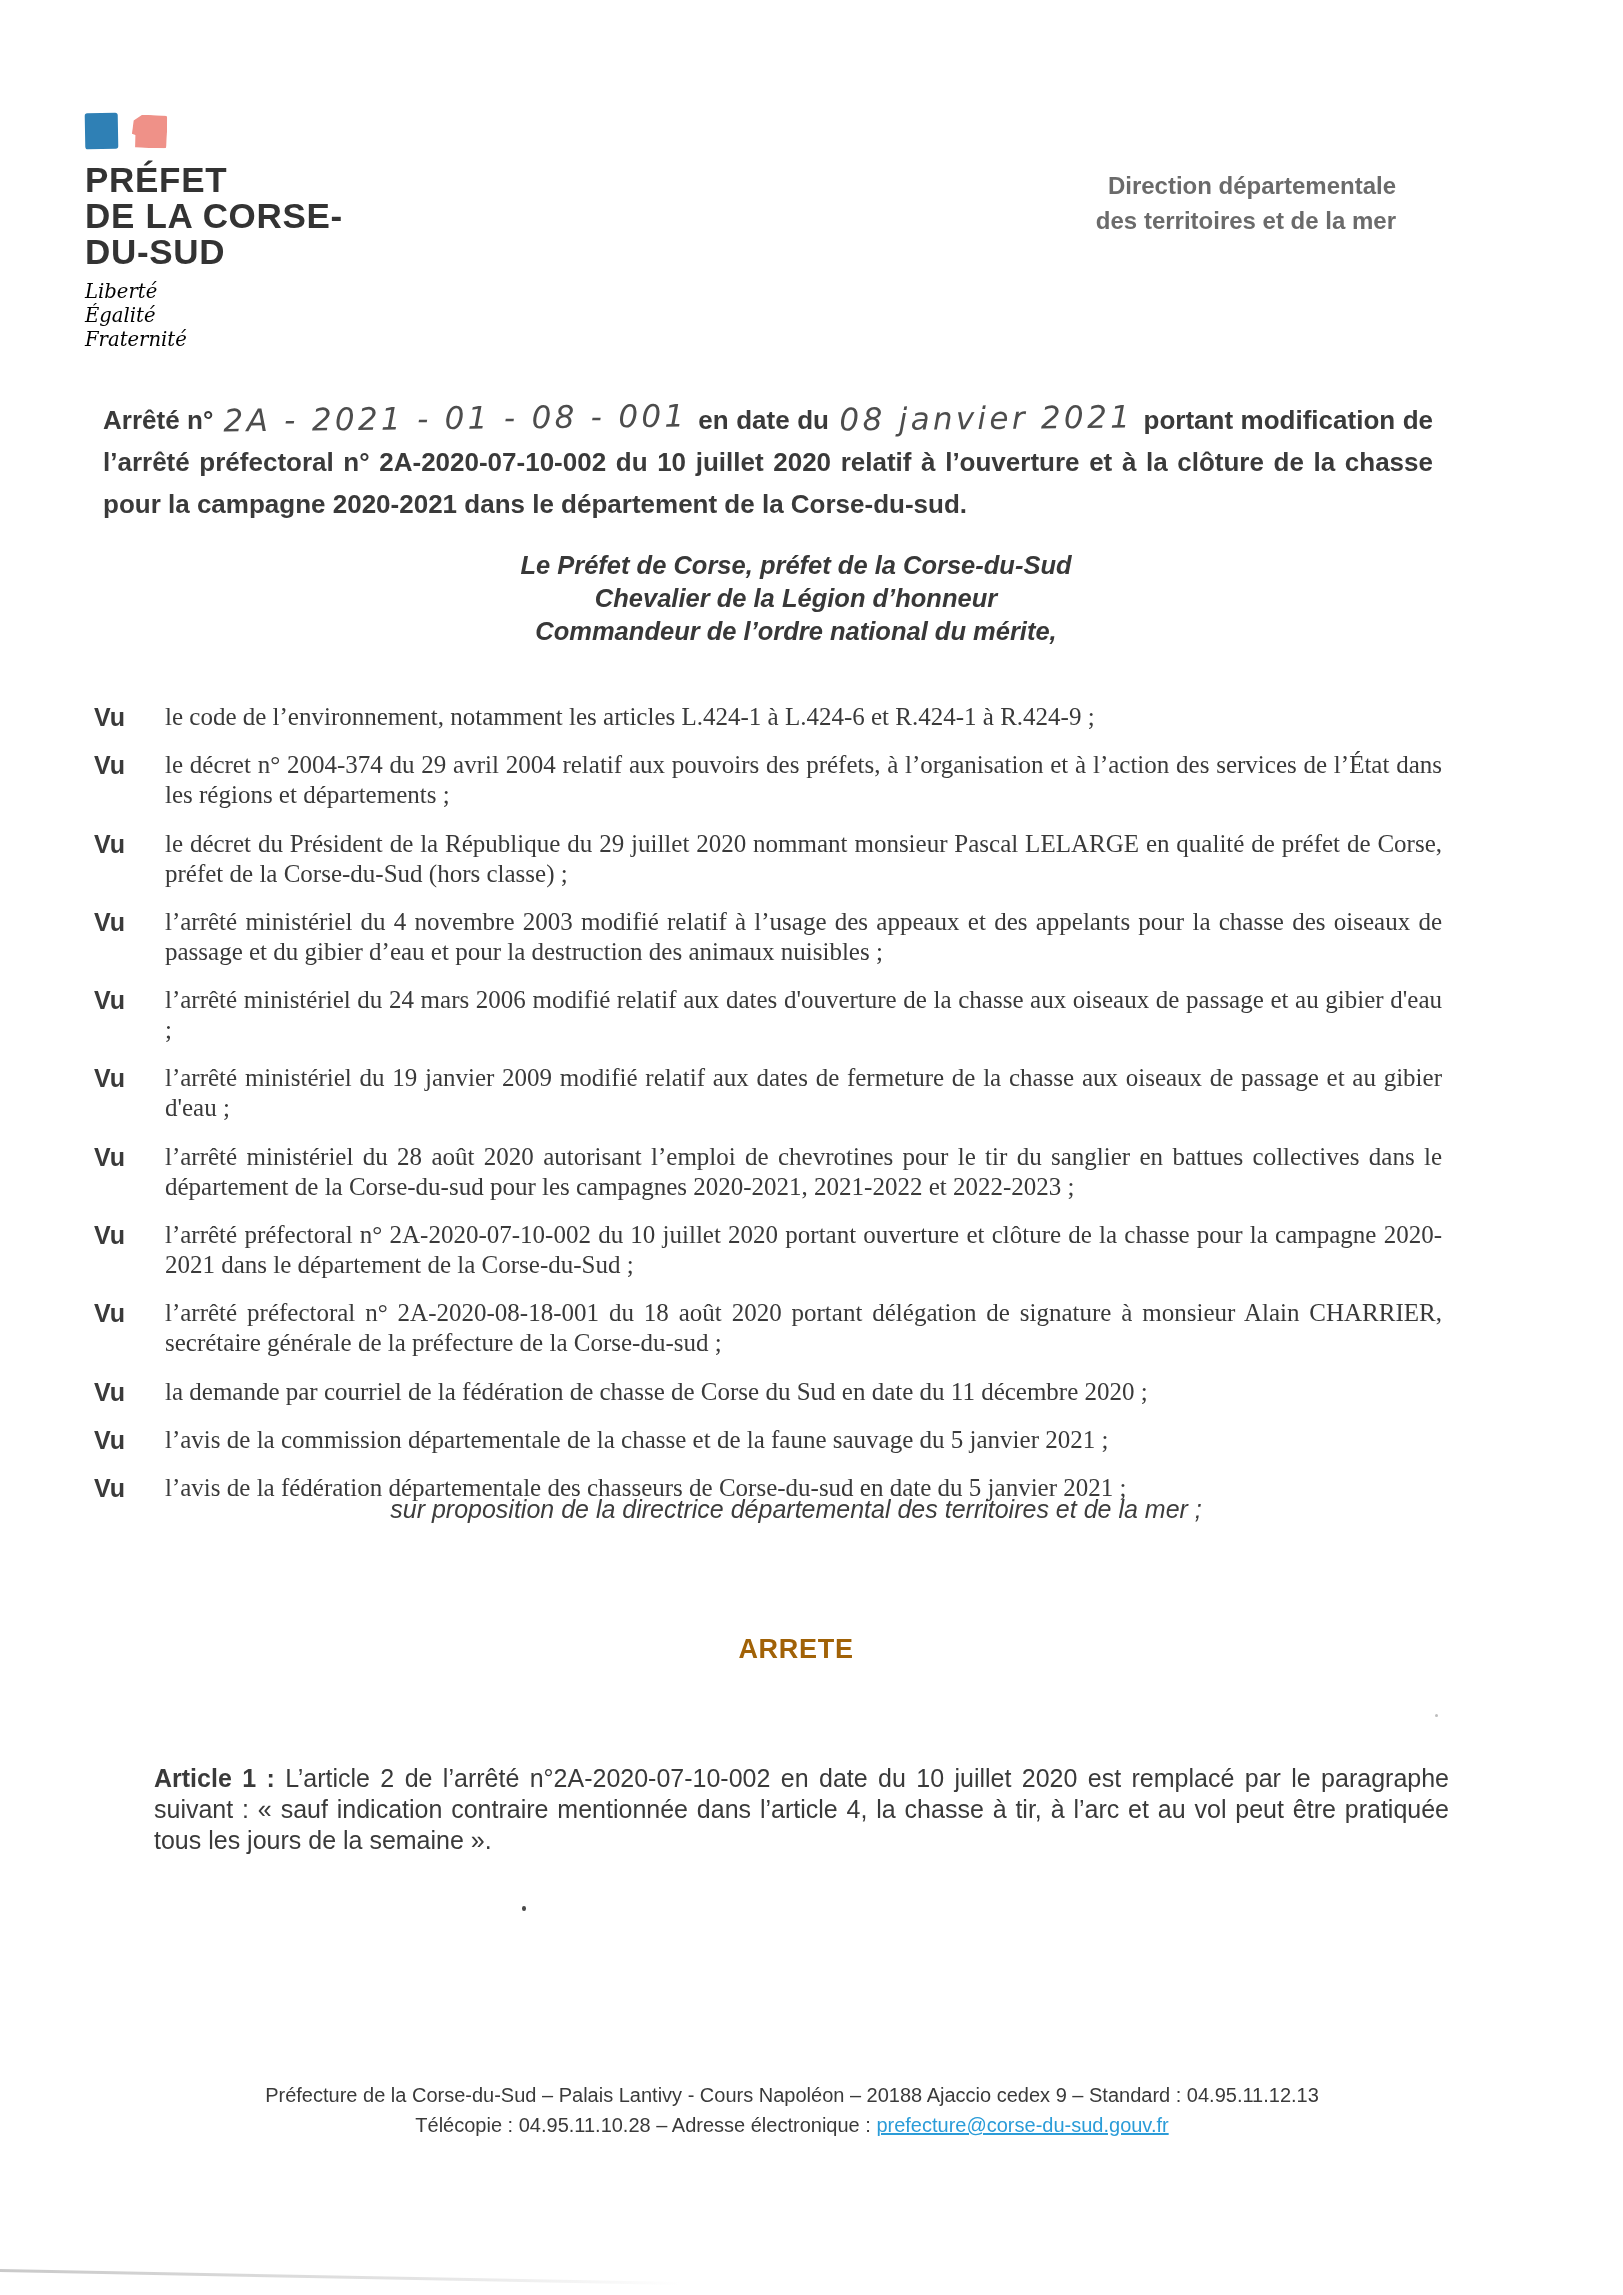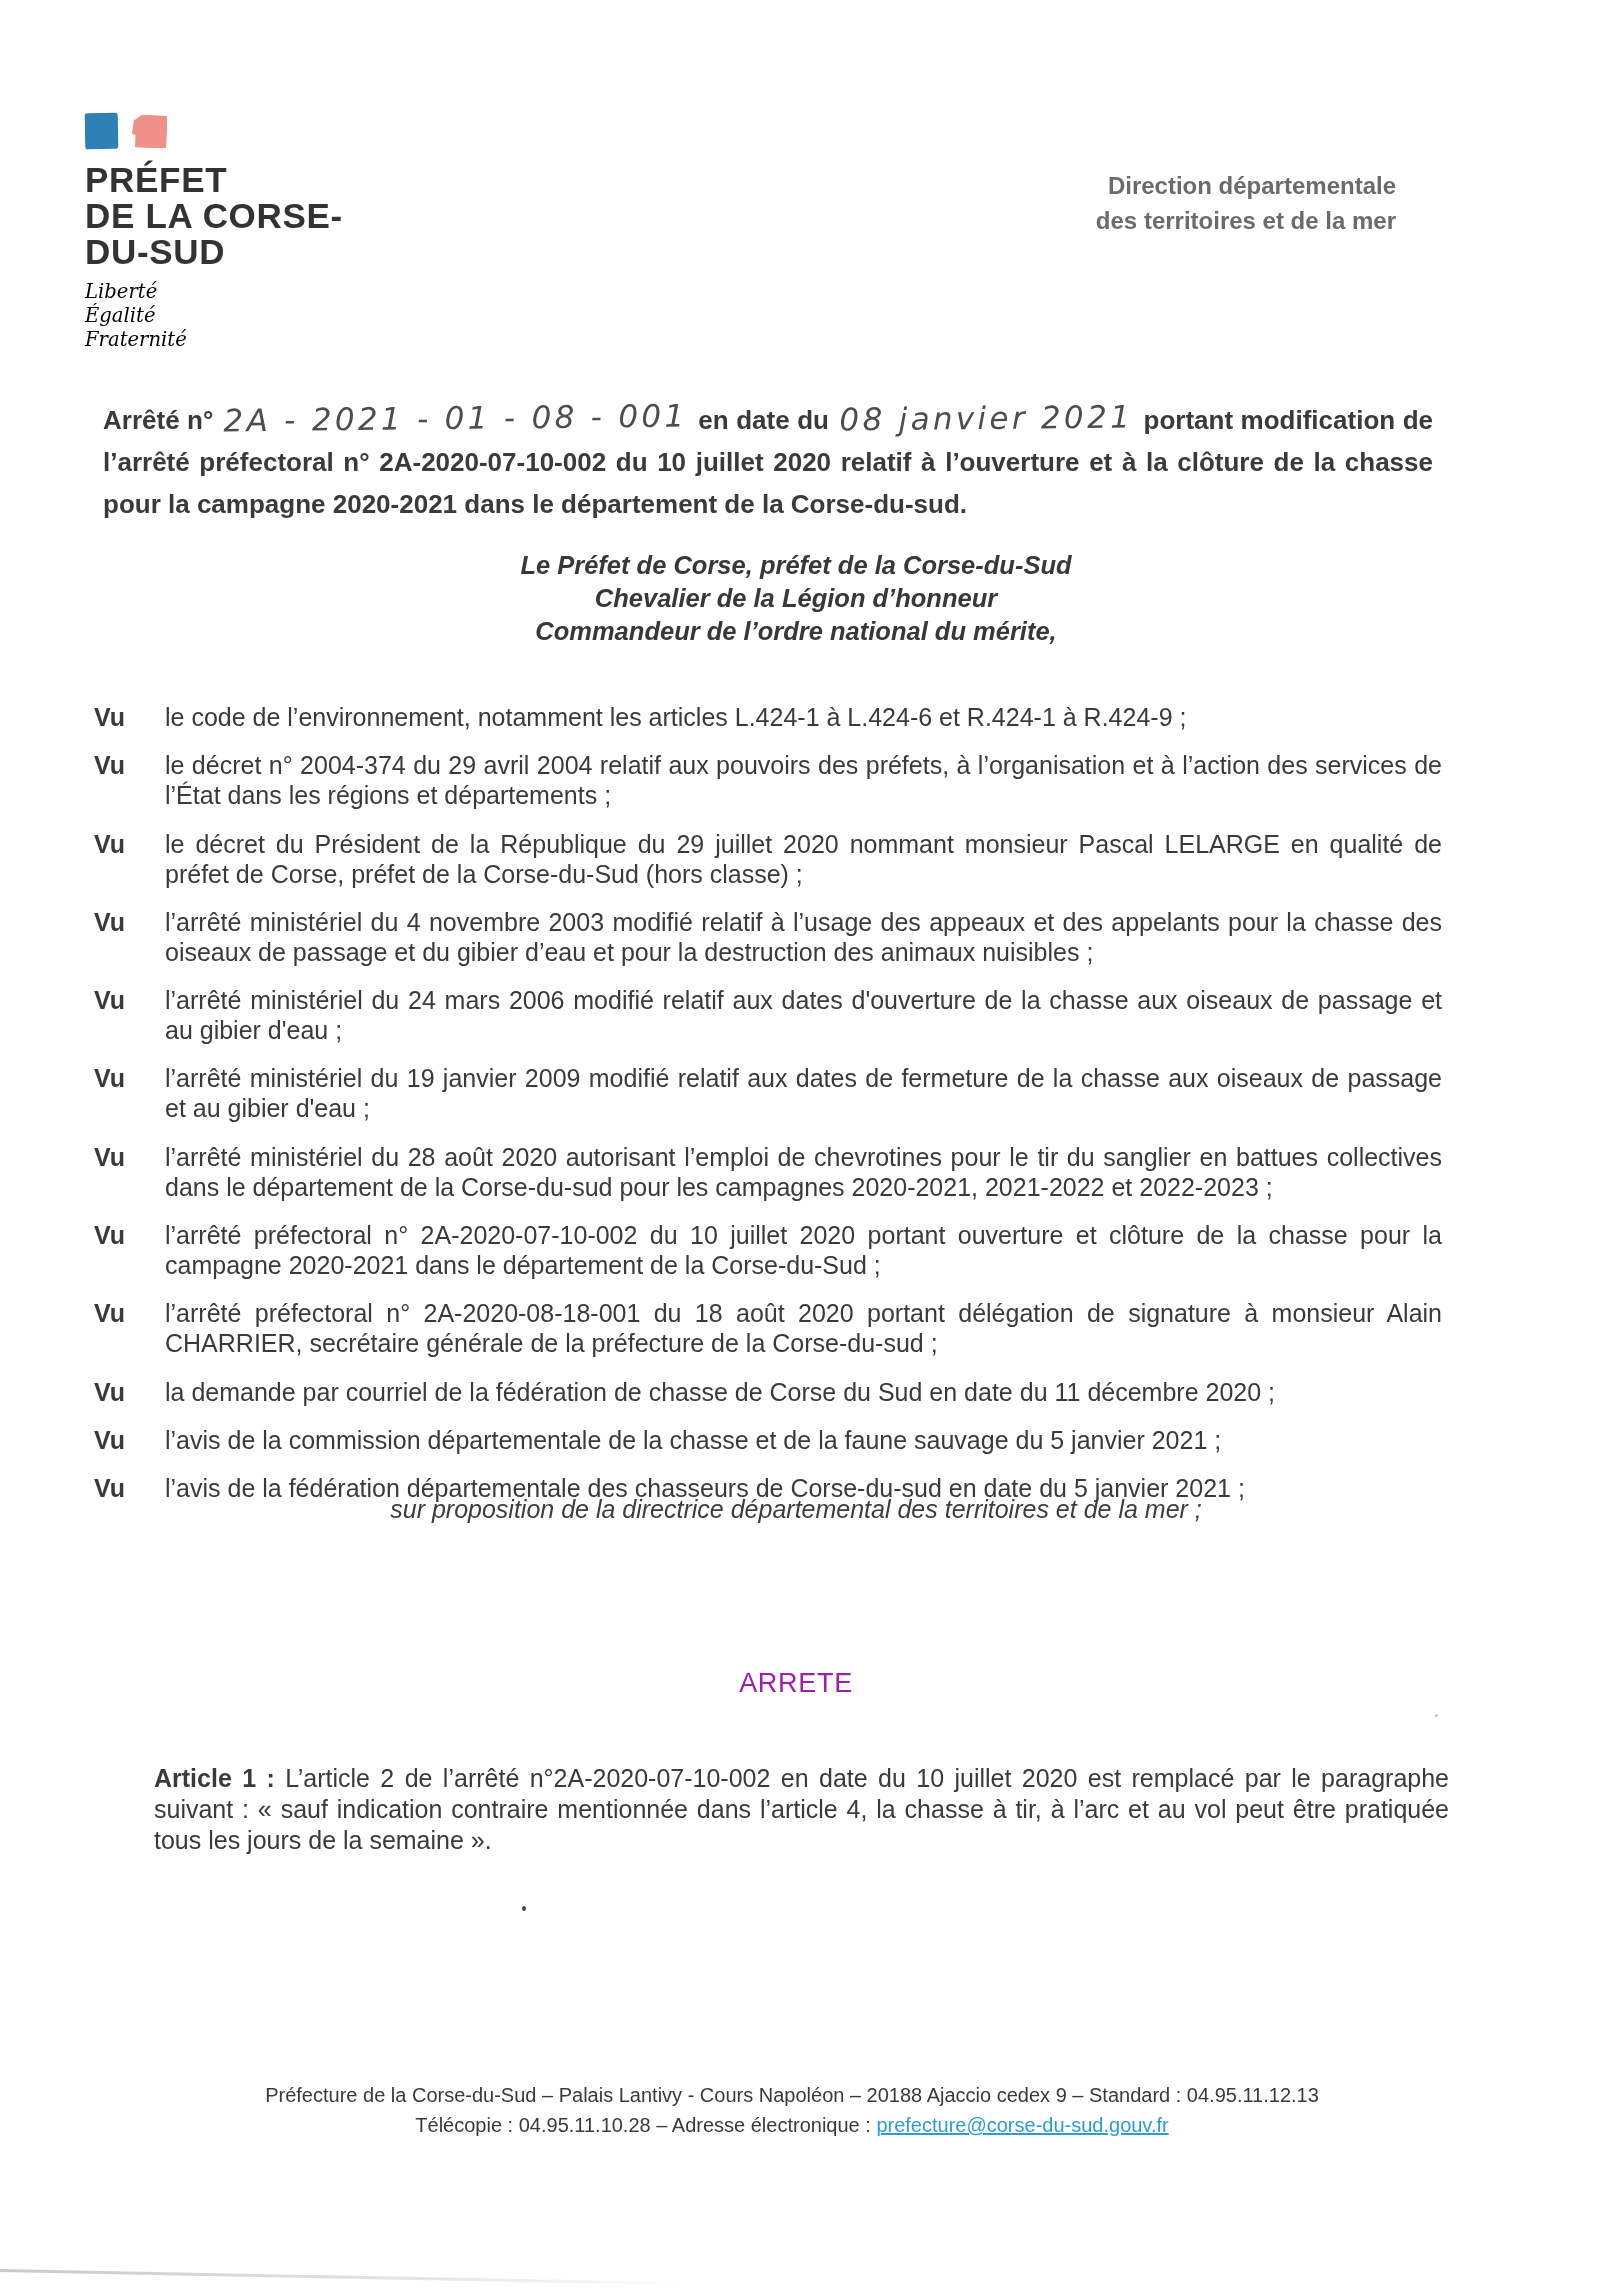--- a/index.html
+++ b/index.html
@@ -43,30 +43,30 @@
   
   .salutation {
     position:absolute; left:103px; top:549px; width:1386px; text-align:center;
     font-weight:bold; font-style:italic; font-size:25.5px; line-height:33px; color:#383838;
   }
 
   
   .vu-list { position:absolute; left:94px; top:702px; width:1348px; }
   .vu-row { display:grid; grid-template-columns:71px 1fr; margin-bottom:18.3px; font-size:25px; line-height:30px; }
   .vu-label { font-weight:bold; }
-  .vu-text { text-align:justify; }
+  .vu-text { text-align:justify;font-family:Liberation Serif, serif; }
 
   
   .proposition {
     position:absolute; left:103px; top:1495px; width:1386px; text-align:center;
     font-style:italic; font-size:25px; color:#3d3d3d;
   }
   .arrete {
-    position:absolute; left:103px; top:1668px; width:1386px; text-align:center;
-    font-weight:normal; font-size:27px; letter-spacing:0.7px; color:#a21caf;
+    position:absolute; left:103px; top:1634px; width:1386px; text-align:center;
+    font-weight:bold; font-size:27px; letter-spacing:0.7px; color:#a16207;
   }
   .article {
     position:absolute; left:154px; top:1738px; width:1295px;
     font-size:25px; line-height:31px; text-align:justify; color:#3a3a3a;
   }
   .article-label { font-weight:bold; }
 
   
   .footer {
     position:absolute; left:98px; top:2080px; width:1388px; text-align:center;

